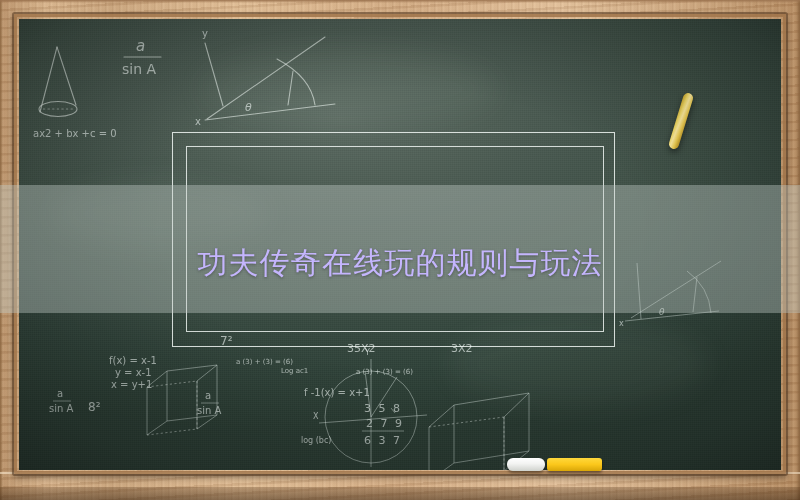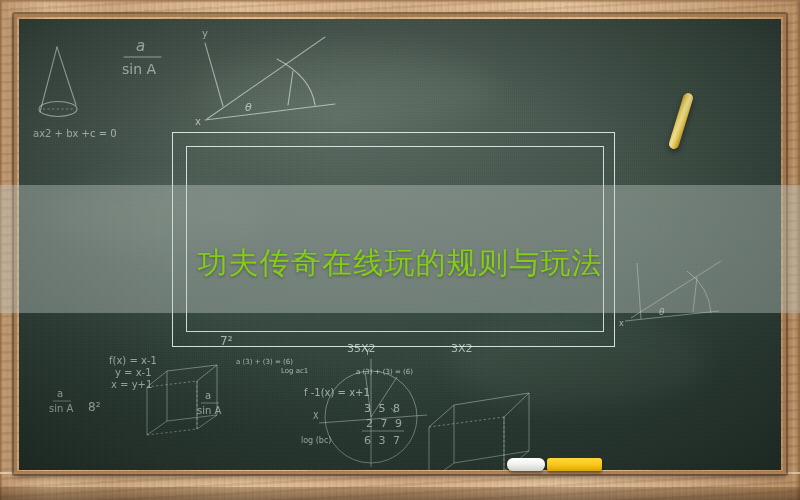--- a/index.html
+++ b/index.html
@@ -84,21 +84,21 @@
     border:1.6px solid rgba(248,252,250,.80);}
 
   
   .band{position:absolute;left:0;right:0;top:185px;height:128px;
     background:rgba(196,205,200,.40);backdrop-filter:blur(0px);}
 
   
   .title{
     position:absolute;left:0;right:0;top:185px;height:156px;
     display:flex;align-items:center;justify-content:center;
-    color:#84cc16;font-size:30px;letter-spacing:1.2px;
+    color:#c4b5fd;font-size:30px;letter-spacing:1.2px;
     font-family:"DejaVu Sans","Liberation Sans",sans-serif;
     text-shadow:0 1px 3px rgba(0,0,0,.35);
   }
 
   
   .chalk-stick{
     position:absolute;left:676px;top:92px;width:10px;height:58px;
     background:linear-gradient(95deg,#c9a52a 0%,#f5de6a 28%,#ffeda0 46%,#efd055 70%,#b78f1f 100%);
     border-radius:5px;transform:rotate(17deg);
     box-shadow:1px 3px 6px rgba(0,0,0,.45);

